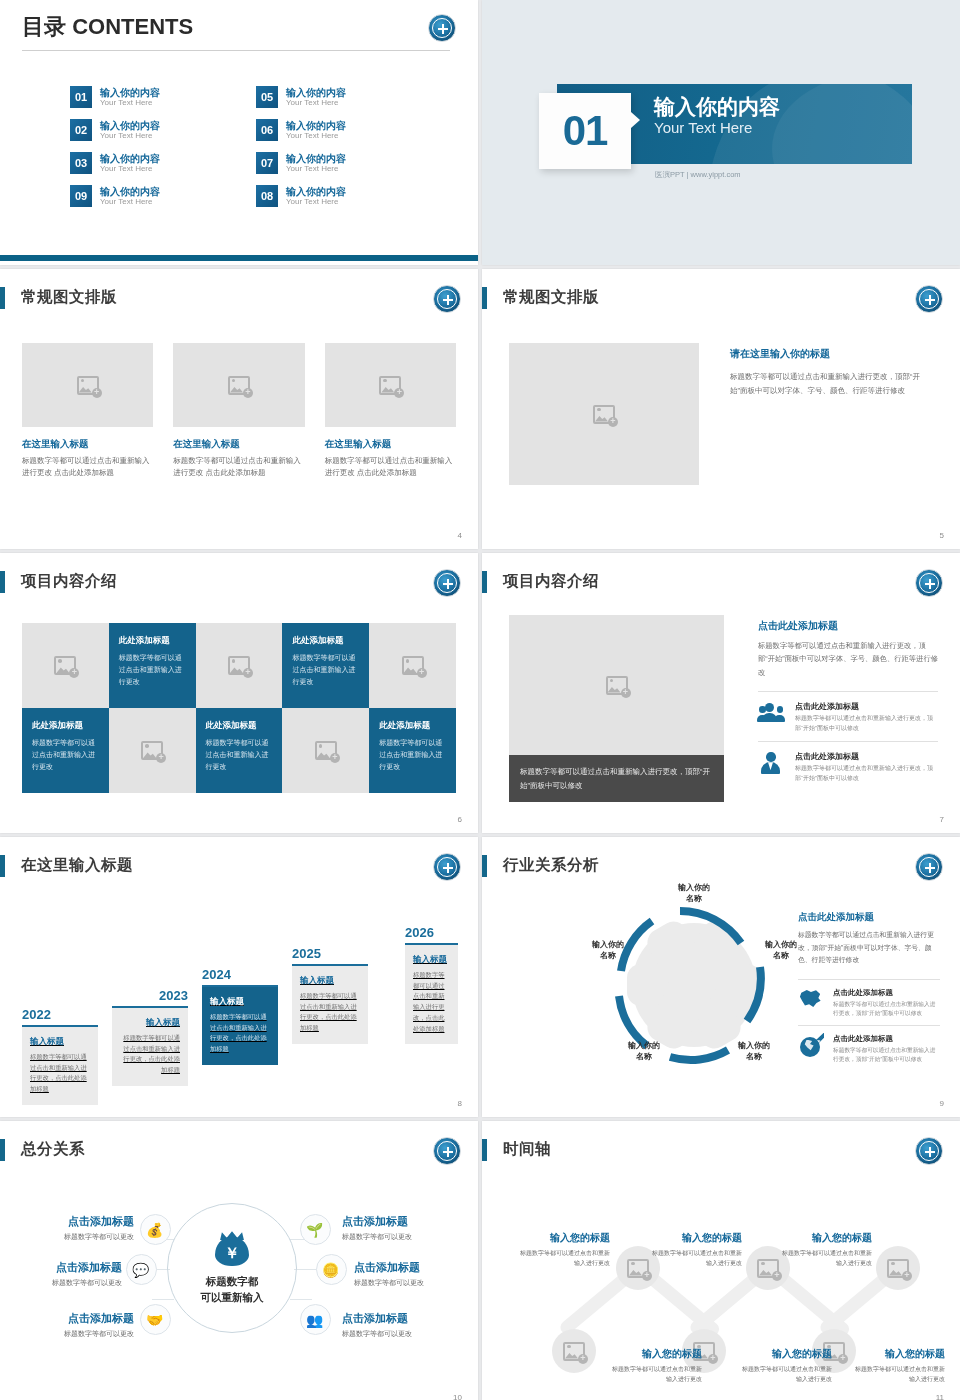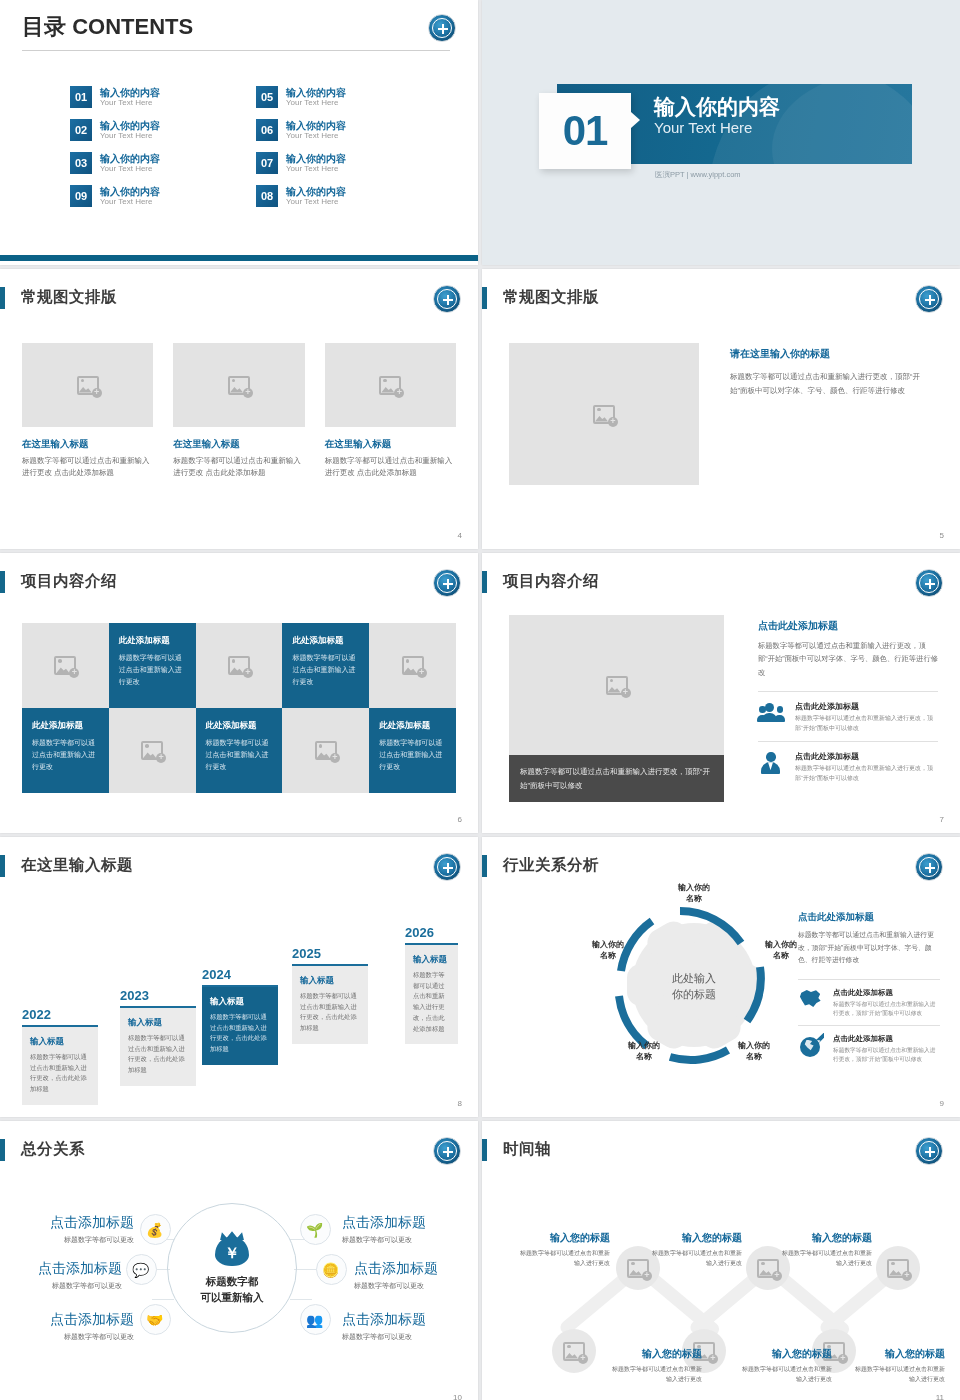--- a/index.html
+++ b/index.html
@@ -178,21 +178,21 @@
     clip-path: polygon(100% 0, 20% 62%, 64% 66%, 34% 100%, 100% 44%); }
 
   
   .s8 .lead { position: absolute; left: 22px; top: 64px; width: 160px; }
   .s8 .lead h4 { font-size: 8.5px; color: #15689a; font-weight: bold; }
   .s8 .lead p { font-size: 7px; color: #6d6d6d; line-height: 1.75; margin-top: 4px; }
   .s8 .steps { position: absolute; left: 20px; right: 20px; top: 78px; height: 180px; }
   .s8 .step { position: absolute; width: 76px; }
   .s8 .step .yr { font-size: 13px; font-weight: bold; color: #1b6e9b; margin-bottom: 3px; }
   .s8 .step .bar { height: 2px; background: #1b6e9b; margin-bottom: 0; }
-  .s8 .step .body { background: #ebebeb; padding: 9px 8px 10px; }
+  .s8 .step .body { background: #ebebeb; padding: 9px 8px 10px; text-decoration: underline; }
   .s8 .step .body h5 { font-size: 8.5px; font-weight: bold; color: #15689a; }
   .s8 .step .body p { font-size: 6.3px; color: #6f6f6f; line-height: 1.7; margin-top: 4px; }
   .s8 .step.active .body { background: #14638c; }
   .s8 .step.active .body h5 { color: #ffffff; }
   .s8 .step.active .body p { color: #d8e6ef; }
 
   
   .s9 .ring { position: absolute; left: 122px; top: 58px; width: 180px; height: 180px; }
   .s9 .gearbg {
     position: absolute; left: 28px; top: 28px; width: 124px; height: 124px;
@@ -230,21 +230,21 @@
             clip-path: polygon(0 100%, 8% 10%, 28% 72%, 50% 0, 72% 72%, 92% 10%, 100% 100%); }
   .bagsym { position: absolute; left: 0; right: 0; top: 14px; text-align: center; color: #fff; font-size: 15px; font-weight: bold; }
   .s10 .hub .htxt { font-size: 10.5px; color: #2f2f2f; font-weight: bold; line-height: 1.5; text-align: center; }
   .s10 .node {
     position: absolute; width: 31px; height: 31px; border-radius: 50%;
     background: #fbfcfd; border: 1px solid #dde4ea;
     display: flex; align-items: center; justify-content: center;
   }
   .s10 .node .g { color: #1b6e9b; font-size: 14px; line-height: 1; }
   .s10 .lab { position: absolute; width: 128px; }
-  .s10 .lab h5 { font-size: 14px; font-weight: normal; color: #15689a; }
+  .s10 .lab h5 { font-size: 11px; font-weight: bold; color: #15689a; }
   .s10 .lab p { font-size: 7px; color: #6d6d6d; margin-top: 3px; }
   .s10 .lab.l { text-align: right; }
   .s10 .lab.r { text-align: left; }
   .s10 .spoke { position: absolute; height: 1px; background: #e0e6ea; }
 
   
   .s11 .zig { position: absolute; left: 14px; right: 14px; top: 58px; height: 200px; }
   .s11 .bubble {
     position: absolute; width: 44px; height: 44px; border-radius: 50%;
     background: #e8e8e8; display: flex; align-items: center; justify-content: center;
@@ -542,21 +542,21 @@
     <div class="logo"></div>
     <div class="steps">
       <div class="step" style="left:2px; top:92px;">
         <div class="yr">2022</div>
         <div class="bar"></div>
         <div class="body">
           <h5>输入标题</h5>
           <p>标题数字等都可以通过点击和重新输入进行更改，点击此处添加标题</p>
         </div>
       </div>
-      <div class="step" style="left:100px; top:73px;">
+      <div class="step" style="left:92px; top:73px;text-align:right;">
         <div class="yr">2023</div>
         <div class="bar"></div>
         <div class="body">
           <h5>输入标题</h5>
           <p>标题数字等都可以通过点击和重新输入进行更改，点击此处添加标题</p>
         </div>
       </div>
       <div class="step active" style="left:182px; top:52px;">
         <div class="yr">2024</div>
         <div class="bar"></div>
@@ -597,24 +597,20 @@
       <div class="gearbg2"></div>
       <svg width="180" height="180" style="position:absolute;left:0;top:0;z-index:3">
         <g fill="none" stroke="#1b6e9b" stroke-width="8" stroke-linecap="butt">
           <path d="M 76 16 A 74 74 0 0 1 137 48"></path>
           <path d="M 156 72 A 74 74 0 0 1 143 126"></path>
           <path d="M 124 155 A 74 74 0 0 1 66 162"></path>
           <path d="M 43 151 A 74 74 0 0 1 15 101"></path>
           <path d="M 17 76 A 74 74 0 0 1 48 26"></path>
         </g>
       </svg>
-      <div class="centertxt">
-        <div>此处输入</div>
-        <div>你的标题</div>
-      </div>
       <div class="lbl" style="left:58px; top:-12px;">
         <div>输入你的</div>
         <div>名称</div>
       </div>
       <div class="lbl" style="left:145px; top:45px;">
         <div>输入你的</div>
         <div>名称</div>
       </div>
       <div class="lbl" style="left:118px; top:146px;">
         <div>输入你的</div>

